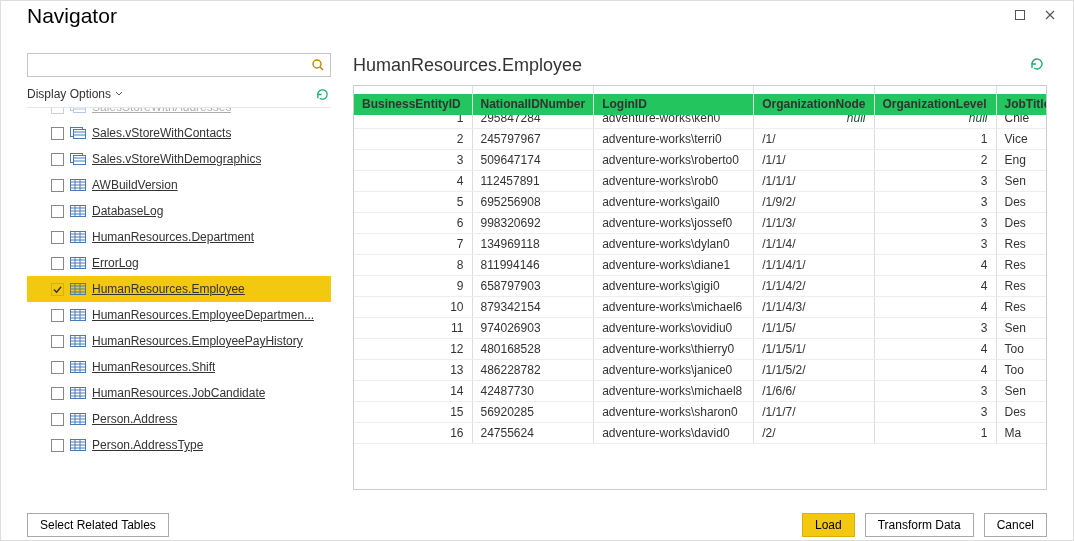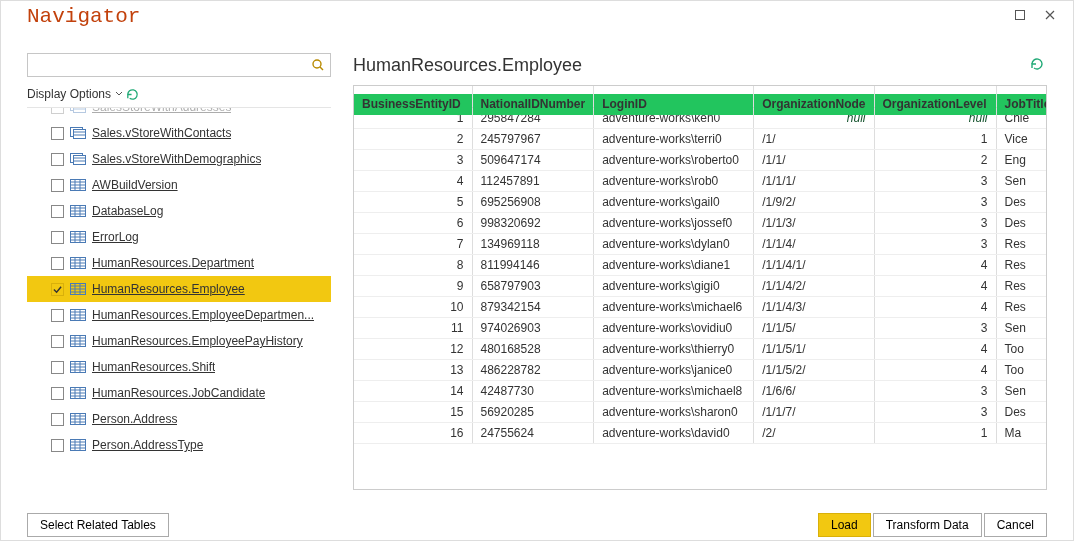--- a/index.html
+++ b/index.html
@@ -1,29 +1,29 @@
 <!DOCTYPE html>
 <html><head>
   <meta charset="utf-8">
   <style>
     * { margin: 0; padding: 0; box-sizing: border-box; }
     body { font-family: "Segoe UI", Arial, sans-serif; font-size: 12px; color: #333; background: #fff; }
     .dialog { width: 1074px; height: 541px; border: 1px solid #ddd; position: relative; display: flex; flex-direction: column; }
     .titlebar { display: flex; justify-content: space-between; align-items: center; padding: 4px 8px 0 26px; height: 26px; }
-    .title { font-size: 21px; font-weight: 300; color: #c2410c; margin-top: 0; font-family: Liberation Mono, monospace; }
+    .title { font-size: 21px; font-weight: 300; color: #000000; margin-top: 0; }
     .title-controls { display: flex; gap: 0; margin-top: -2px; }
     .tc-btn { width: 30px; height: 22px; display: flex; align-items: center; justify-content: center; cursor: pointer; }
     .tc-btn svg { width: 12px; height: 12px; }
     .content { flex: 1; display: flex; padding: 8px 26px 0 26px; gap: 22px; overflow: hidden; margin-top: 18px; }
 
     .left { width: 304px; display: flex; flex-direction: column; }
     .search-row { display: flex; border: 1px solid #c6c6c6; height: 24px; }
     .search-input { flex: 1; border: none; outline: none; padding: 0 6px; font-size: 12px; }
     .search-btn { width: 24px; display: flex; align-items: center; justify-content: center; border-left: none; cursor: pointer; }
-    .opts-row { display: flex; align-items: center; margin-top: 6px; height: 22px; }
+    .opts-row { display: flex; justify-content: space-between; align-items: center; margin-top: 6px; height: 22px; }
     .display-opts { display: flex; align-items: center; gap: 4px; color: #333; cursor: pointer; font-size: 12px; }
     .refresh-btn { width: 18px; height: 18px; cursor: pointer; display: flex; align-items: center; justify-content: center; }
 
     .tree { flex: 1; overflow-y: scroll; overflow-x: hidden; margin-top: 2px; border-top: 1px solid #e5e5e5; }
     .tree::-webkit-scrollbar { width: 16px; }
     .tree::-webkit-scrollbar-track { background: #f4f4f4; }
     .tree::-webkit-scrollbar-thumb { background: #c1c1c1; }
     .tree-item { display: flex; align-items: center; gap: 6px; padding: 4px 6px 4px 24px; cursor: pointer; height: 26px; white-space: nowrap; overflow: hidden; text-overflow: ellipsis; text-decoration: underline; }
     .tree-item.selected { background: #f2c811; }
     .tree-item.cutoff { border-bottom: none; margin-top: -14px; opacity: .4;}
@@ -46,21 +46,21 @@
     table { border-collapse: collapse; width: max-content; }
     th, td { border-right: 1px solid #ddd; border-bottom: 1px solid #eee; padding: 2px 8px; font-size: 12px; white-space: nowrap; height: 21px; }
     th { background: #22c55e; text-align: left; font-weight: 600; border-bottom: 1px solid #ccc; position: sticky; top: 8px; }
     td.num { text-align: right; }
     td.null { text-align: right; font-style: italic; color: #14532d; }
     .col-beid { width: 118px; } .col-nid { width: 118px; margin-left: 8px; } .col-login { width: 160px; } .col-org { width: 120px; } .col-orglvl { width: 122px; } .col-job { width: 40px; }
 
     .footer { height: 50px; border-top: none; display: flex; justify-content: space-between; align-items: center; padding: 0 26px 16px 26px; }
     .btn { border: 1px solid #aaa; background: #fff; padding: 4px 12px; font-size: 12px; cursor: pointer; margin-top: 36px; }
     .btn.primary { background: #f2c811; border-color: #d9b00a; }
-    .right-btns { display: flex; gap: 2px; }
+    .right-btns { display: flex; gap: 10px; }
   </style>
 </head>
 <body>
 
 <div class="dialog">
   <div class="titlebar">
     <div class="title">Navigator</div>
     <div class="title-controls">
       <div class="tc-btn">
         <svg viewBox="0 0 12 12">
@@ -171,35 +171,35 @@
             <span class="ticon">
               <svg width="16" height="12" viewBox="0 0 16 12">
                 <rect x="0.5" y="0.5" width="15" height="11" fill="none" stroke="#4a7ab5"></rect>
                 <line x1="0" y1="3" x2="16" y2="3" stroke="#4a7ab5"></line>
                 <line x1="0" y1="6" x2="16" y2="6" stroke="#4a7ab5"></line>
                 <line x1="0" y1="9" x2="16" y2="9" stroke="#4a7ab5"></line>
                 <line x1="5" y1="0" x2="5" y2="12" stroke="#4a7ab5"></line>
                 <line x1="10" y1="0" x2="10" y2="12" stroke="#4a7ab5"></line>
               </svg>
             </span>
+            <span class="tree-label">HumanResources.Department</span>
+          </div>
+          <div class="tree-item">
+            <span class="chk"></span>
+            <span class="ticon">
+              <svg width="16" height="12" viewBox="0 0 16 12">
+                <rect x="0.5" y="0.5" width="15" height="11" fill="none" stroke="#4a7ab5"></rect>
+                <line x1="0" y1="3" x2="16" y2="3" stroke="#4a7ab5"></line>
+                <line x1="0" y1="6" x2="16" y2="6" stroke="#4a7ab5"></line>
+                <line x1="0" y1="9" x2="16" y2="9" stroke="#4a7ab5"></line>
+                <line x1="5" y1="0" x2="5" y2="12" stroke="#4a7ab5"></line>
+                <line x1="10" y1="0" x2="10" y2="12" stroke="#4a7ab5"></line>
+              </svg>
+            </span>
             <span class="tree-label">ErrorLog</span>
-          </div>
-          <div class="tree-item">
-            <span class="chk"></span>
-            <span class="ticon">
-              <svg width="16" height="12" viewBox="0 0 16 12">
-                <rect x="0.5" y="0.5" width="15" height="11" fill="none" stroke="#4a7ab5"></rect>
-                <line x1="0" y1="3" x2="16" y2="3" stroke="#4a7ab5"></line>
-                <line x1="0" y1="6" x2="16" y2="6" stroke="#4a7ab5"></line>
-                <line x1="0" y1="9" x2="16" y2="9" stroke="#4a7ab5"></line>
-                <line x1="5" y1="0" x2="5" y2="12" stroke="#4a7ab5"></line>
-                <line x1="10" y1="0" x2="10" y2="12" stroke="#4a7ab5"></line>
-              </svg>
-            </span>
-            <span class="tree-label">HumanResources.Department</span>
           </div>
           <div class="tree-item selected">
             <span class="chk on">
               <svg viewBox="0 0 10 10">
                 <path d="M1 5 L4 8 L9 2" fill="none" stroke="#333" stroke-width="1.6"></path>
               </svg>
             </span>
             <span class="ticon">
               <svg width="16" height="12" viewBox="0 0 16 12">
                 <rect x="0.5" y="0.5" width="15" height="11" fill="none" stroke="#4a7ab5"></rect>

